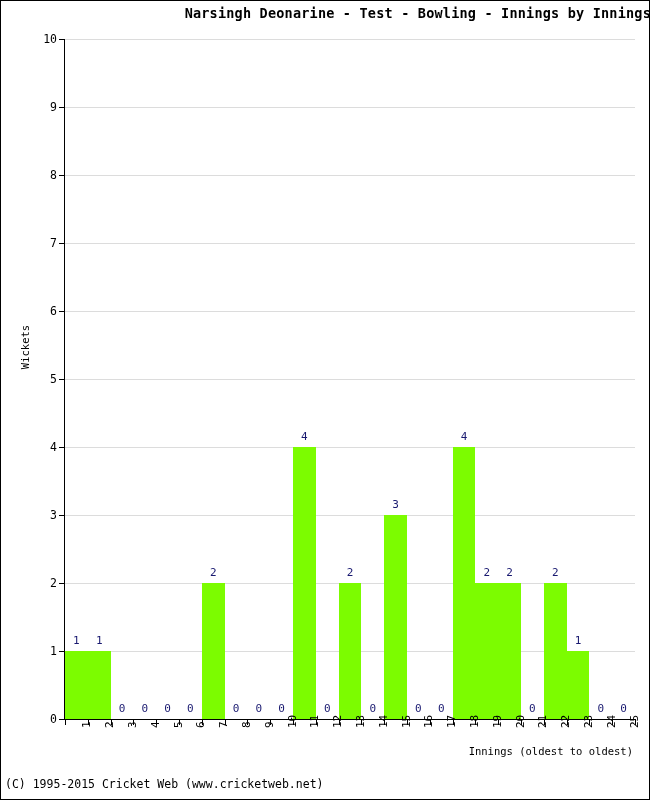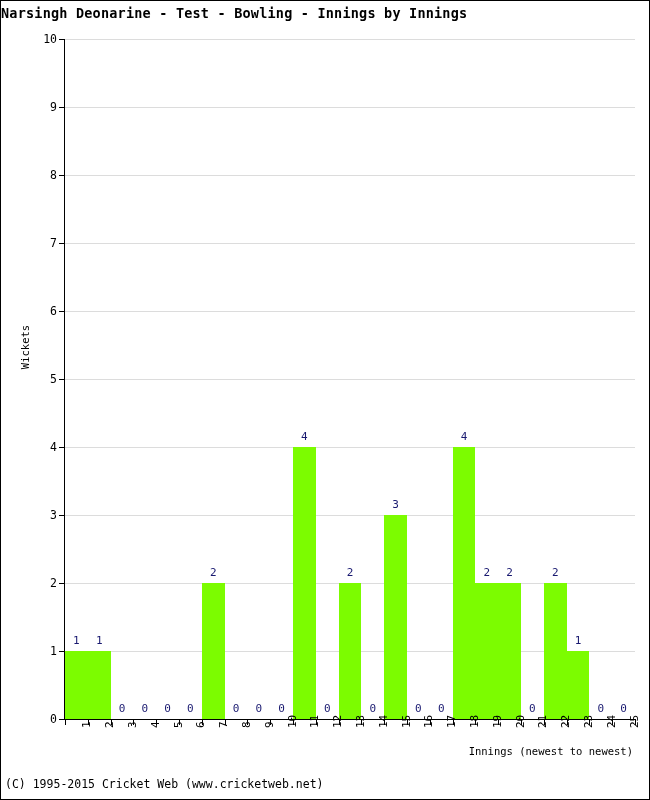--- a/index.html
+++ b/index.html
@@ -19,21 +19,21 @@
     height: 800px;
     box-sizing: border-box;
     border: 1px solid #000000;
     background: #ffffff;
   }
   #chart-title {
     position: absolute;
     top: 4px;
     left: 0;
     width: 650px;
-    text-align: left;
+    text-align: right;
     font-size: 13.5px;
     font-weight: bold;
     color: #000000;
     letter-spacing: 0.2px;
     white-space: nowrap;
   }
   
   #plot {
     position: absolute;
     left: 64px;
@@ -220,21 +220,21 @@
         <div class="bar" style="left: 478.857px; width: 22.686px; height: 136px; background: rgb(124, 252, 0);"></div>
         <div class="bar-value" style="left: 478.8px; width: 22.8px; top: 527px; color: rgb(25, 25, 112);">2</div>
         <div class="bar" style="left: 501.657px; width: 22.686px; height: 68px; background: rgb(124, 252, 0);"></div>
         <div class="bar-value" style="left: 501.6px; width: 22.8px; top: 595px; color: rgb(25, 25, 112);">1</div>
         <div class="bar-value" style="left: 524.4px; width: 22.8px; top: 663px; color: rgb(25, 25, 112);">0</div>
         <div class="bar-value" style="left: 547.2px; width: 22.8px; top: 663px; color: rgb(25, 25, 112);">0</div>
       </div>
   </div>
 
   <div id="x-axis-ticks"></div>
-  <div id="axis-x-title">Innings (newest to newest)</div>
+  <div id="axis-x-title">Innings (oldest to oldest)</div>
 
   <div id="footer">(C) 1995-2015 Cricket Web (www.cricketweb.net)</div>
 
 <div class="y-tick-mark" style="top: 718px;"></div>
     <div class="y-tick-mark" style="top: 650px;"></div>
     <div class="y-tick-mark" style="top: 582px;"></div>
     <div class="y-tick-mark" style="top: 514px;"></div>
     <div class="y-tick-mark" style="top: 446px;"></div>
     <div class="y-tick-mark" style="top: 378px;"></div>
     <div class="y-tick-mark" style="top: 310px;"></div>

